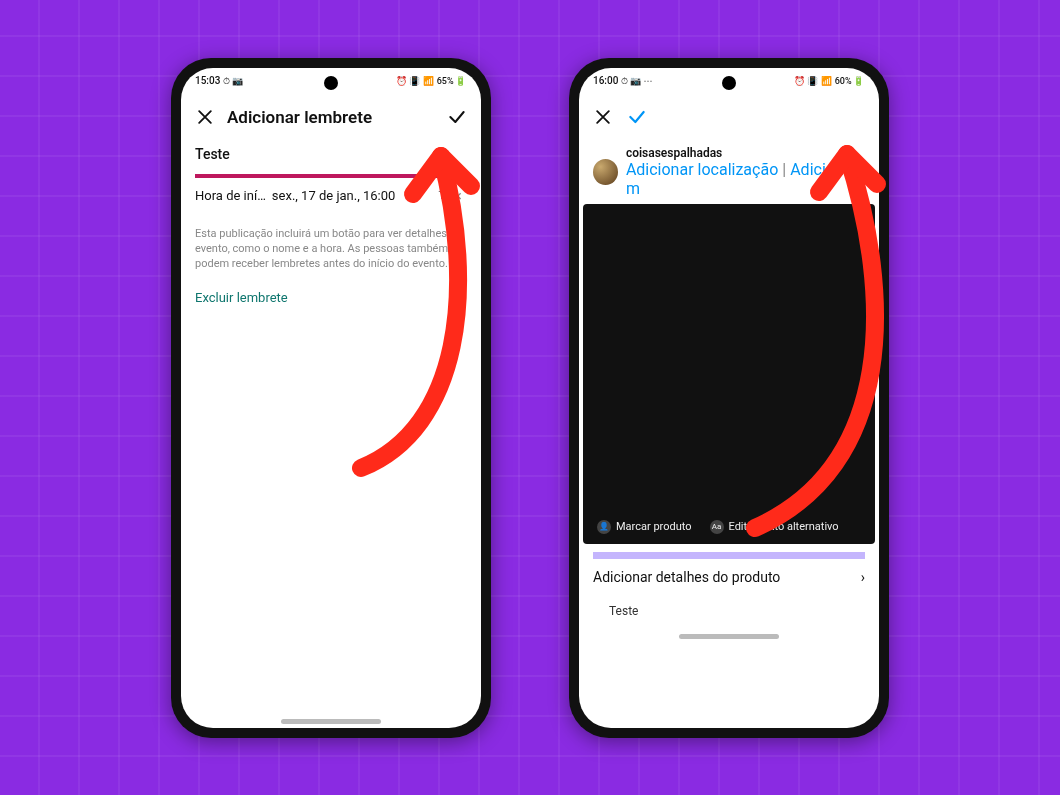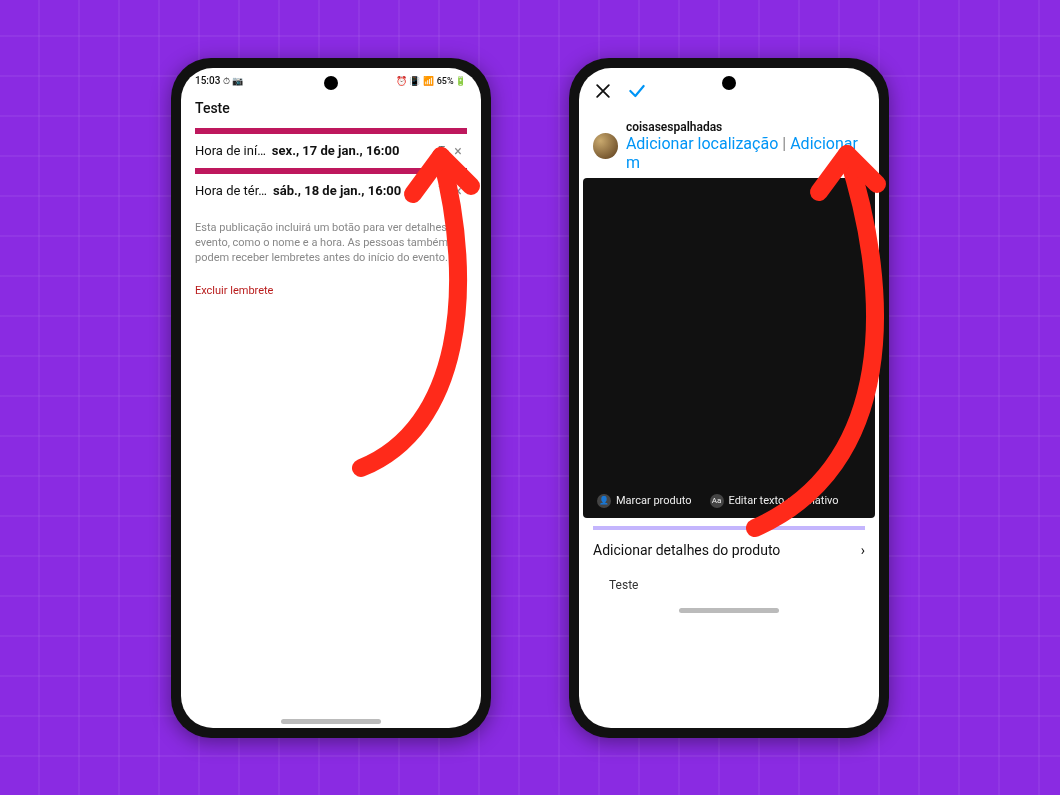--- a/index.html
+++ b/index.html
@@ -34,74 +34,81 @@
   .statusbar { height:26px; display:flex; justify-content:space-between; align-items:center; padding:0 14px; font-size:10px; font-weight:500; color:#111; }
   .statusbar .right { display:flex; gap:3px; align-items:center;justify-content:center; }
   .statusbar .ico { font-size:9px; }
   .appbar { height:46px; display:flex; align-items:center; padding:0 12px; gap:10px; }
   .appbar .title { flex:1; font-size:17px; font-weight:600; color:#111; }
   .xbtn, .checkbtn { width:24px; height:24px; display:flex; align-items:center; justify-content:center; cursor:pointer; }
   .xbtn svg, .checkbtn svg { width:20px; height:20px; }
   .check-blue path { stroke:#0095f6; }
   .content { flex:1; overflow:hidden; padding:0 14px; }
   .section-title { font-size:14px; font-weight:500; color:#111; margin:6px 0 12px; }
-  .row { display:flex; align-items:center; height:40px; font-size:13px; color:#111; border-top:6px solid #be185d; }
+  .row { display:flex; align-items:center; height:40px; font-size:13px; color:#111; border-top:4px solid #be185d; }
   .row:last-of-type { border-bottom:1px solid #eee; }
   .row .k { flex:0 0 auto; white-space:nowrap; overflow:hidden; text-overflow:ellipsis; max-width:90px; }
-  .row .v { flex:1; padding-left:6px; white-space:nowrap; overflow:hidden; text-overflow:ellipsis;font-weight:bold; }
+  .row .v { flex:1; padding-left:6px; white-space:nowrap; overflow:hidden; text-overflow:ellipsis; }
   .row .tz { font-size:11px; color:#555; padding:0 4px; }
   .row .rx { width:18px; text-align:center; color:#888; cursor:pointer; font-size:14px; }
   .note { font-size:11px; color:#888; line-height:1.4; margin:12px 0 18px; }
-  .danger { font-size:11px; color:#b91c1c; cursor:pointer; }
+  .danger { font-size:13px; color:#0f766e; cursor:pointer; }
   .homebar { height:5px; width:100px; background:#bbb; border-radius:3px; margin:6px auto 4px; }
   
   .userrow { display:flex; align-items:center; gap:8px; padding:6px 14px; }
   .avatar { width:26px; height:26px; border-radius:50%; background: radial-gradient(circle at 30% 30%, #c9a96e, #5a3b1a); }
   .usercol { display:flex; flex-direction:column; font-size:11px; }
   .uname { font-size:12px; font-weight:600; color:#111; }
   .ulinks { color:#0095f6; font-size:16px; }
   .ulinks .sep { color:#888; padding:0 4px; }
   .media { margin:0 4px; height:340px; background:#111; border-radius:4px; position:relative; }
   .media-bottom { position:absolute; bottom:10px; left:0; right:0; display:flex; gap:18px; padding:0 14px; color:#eee; font-size:11px; align-items:center; }
   .media-bottom .mi { display:flex; align-items:center; gap:5px; }
   .mi-badge { width:14px; height:14px; border-radius:50%; background:#444; display:flex; align-items:center; justify-content:center; font-size:8px; }
   .below { padding:8px 14px 0; }
   .eventdate { font-size:12px; font-weight:600; color:#111; line-height:1.35; padding:8px 0; }
-  .detrow { display:flex; align-items:center; justify-content:space-between; height:44px; font-size:14px; color:#111; border-top:4px solid #c4b5fd; cursor:pointer; }
+  .detrow { display:flex; align-items:center; justify-content:space-between; height:44px; font-size:14px; color:#111; border-top:7px solid #c4b5fd; cursor:pointer; }
   .caption { font-size:12px; color:#333; padding:8px 0 10px 16px; }
   
   .arrow { position:absolute; pointer-events:none; }
   .arrow svg { overflow:visible; }
 </style>
 </head>
 <body>
 
 <div class="bg-pattern"></div>
 
 <div class="phones">
 
   <div class="phone">
     <div class="screen">
       <div class="statusbar">
         <span><span>15:03</span> <span class="ico">⏱ 📷</span></span>
         <span class="right">
             <span class="ico">⏰ 📳 📶 65% 🔋</span>
           </span>
       </div>
+      <div class="appbar">
+        <div class="xbtn">
+          <svg viewBox="0 0 24 24">
+              <path d="M5 5 L19 19 M19 5 L5 19" stroke="#111" stroke-width="2.2" stroke-linecap="round"></path>
+            </svg>
+        </div>
+        <div class="title">Adicionar lembrete</div>
+        <div class="checkbtn">
+          <svg viewBox="0 0 24 24">
+              <path d="M4 12 L10 18 L20 6" stroke="#111" stroke-width="2.4" fill="none" stroke-linecap="round" stroke-linejoin="round"></path>
+            </svg>
+        </div>
+      </div>
       <div class="content">
         <div class="section-title">Teste</div>
         <div class="row">
           <span class="k">Hora de iní…</span>
           <span class="v">sex., 17 de jan., 16:00</span>
-          <span class="tz">T</span>
-          <span class="rx">×</span>
-        </div>
-        <div class="row">
-          <span class="k">Hora de tér…</span>
-          <span class="v">sáb., 18 de jan., 16:00</span>
           <span class="tz">T</span>
           <span class="rx">×</span>
         </div>
         <div class="note">Esta publicação incluirá um botão para ver detalhes do evento, como o nome e a hora. As pessoas também podem receber lembretes antes do início do evento.</div>
         <div class="danger">Excluir lembrete</div>
       </div>
       <div class="homebar"></div>
     </div>
 
     <div class="arrow" style="left:130px; top:80px; width:180px; height:340px;">
@@ -112,20 +119,26 @@
             </marker>
           </defs>
         <path d="M 60 330 C 160 290, 175 150, 140 18" stroke="#ff2a1a" stroke-width="18" fill="none" stroke-linecap="round"></path>
         <path d="M 140 18 L 112 56 M 140 18 L 170 48" stroke="#ff2a1a" stroke-width="18" fill="none" stroke-linecap="round"></path>
       </svg>
     </div>
   </div>
 
   <div class="phone">
     <div class="screen">
+      <div class="statusbar">
+        <span><span>16:00</span> <span class="ico">⏱ 📷 ⋯</span></span>
+        <span class="right">
+            <span class="ico">⏰ 📳 📶 60% 🔋</span>
+          </span>
+      </div>
       <div class="appbar">
         <div class="xbtn">
           <svg viewBox="0 0 24 24">
               <path d="M5 5 L19 19 M19 5 L5 19" stroke="#111" stroke-width="2.2" stroke-linecap="round"></path>
             </svg>
         </div>
         <div class="checkbtn">
           <svg viewBox="0 0 24 24" class="check-blue">
               <path d="M4 12 L10 18 L20 6" stroke-width="2.6" fill="none" stroke-linecap="round" stroke-linejoin="round"></path>
             </svg>

